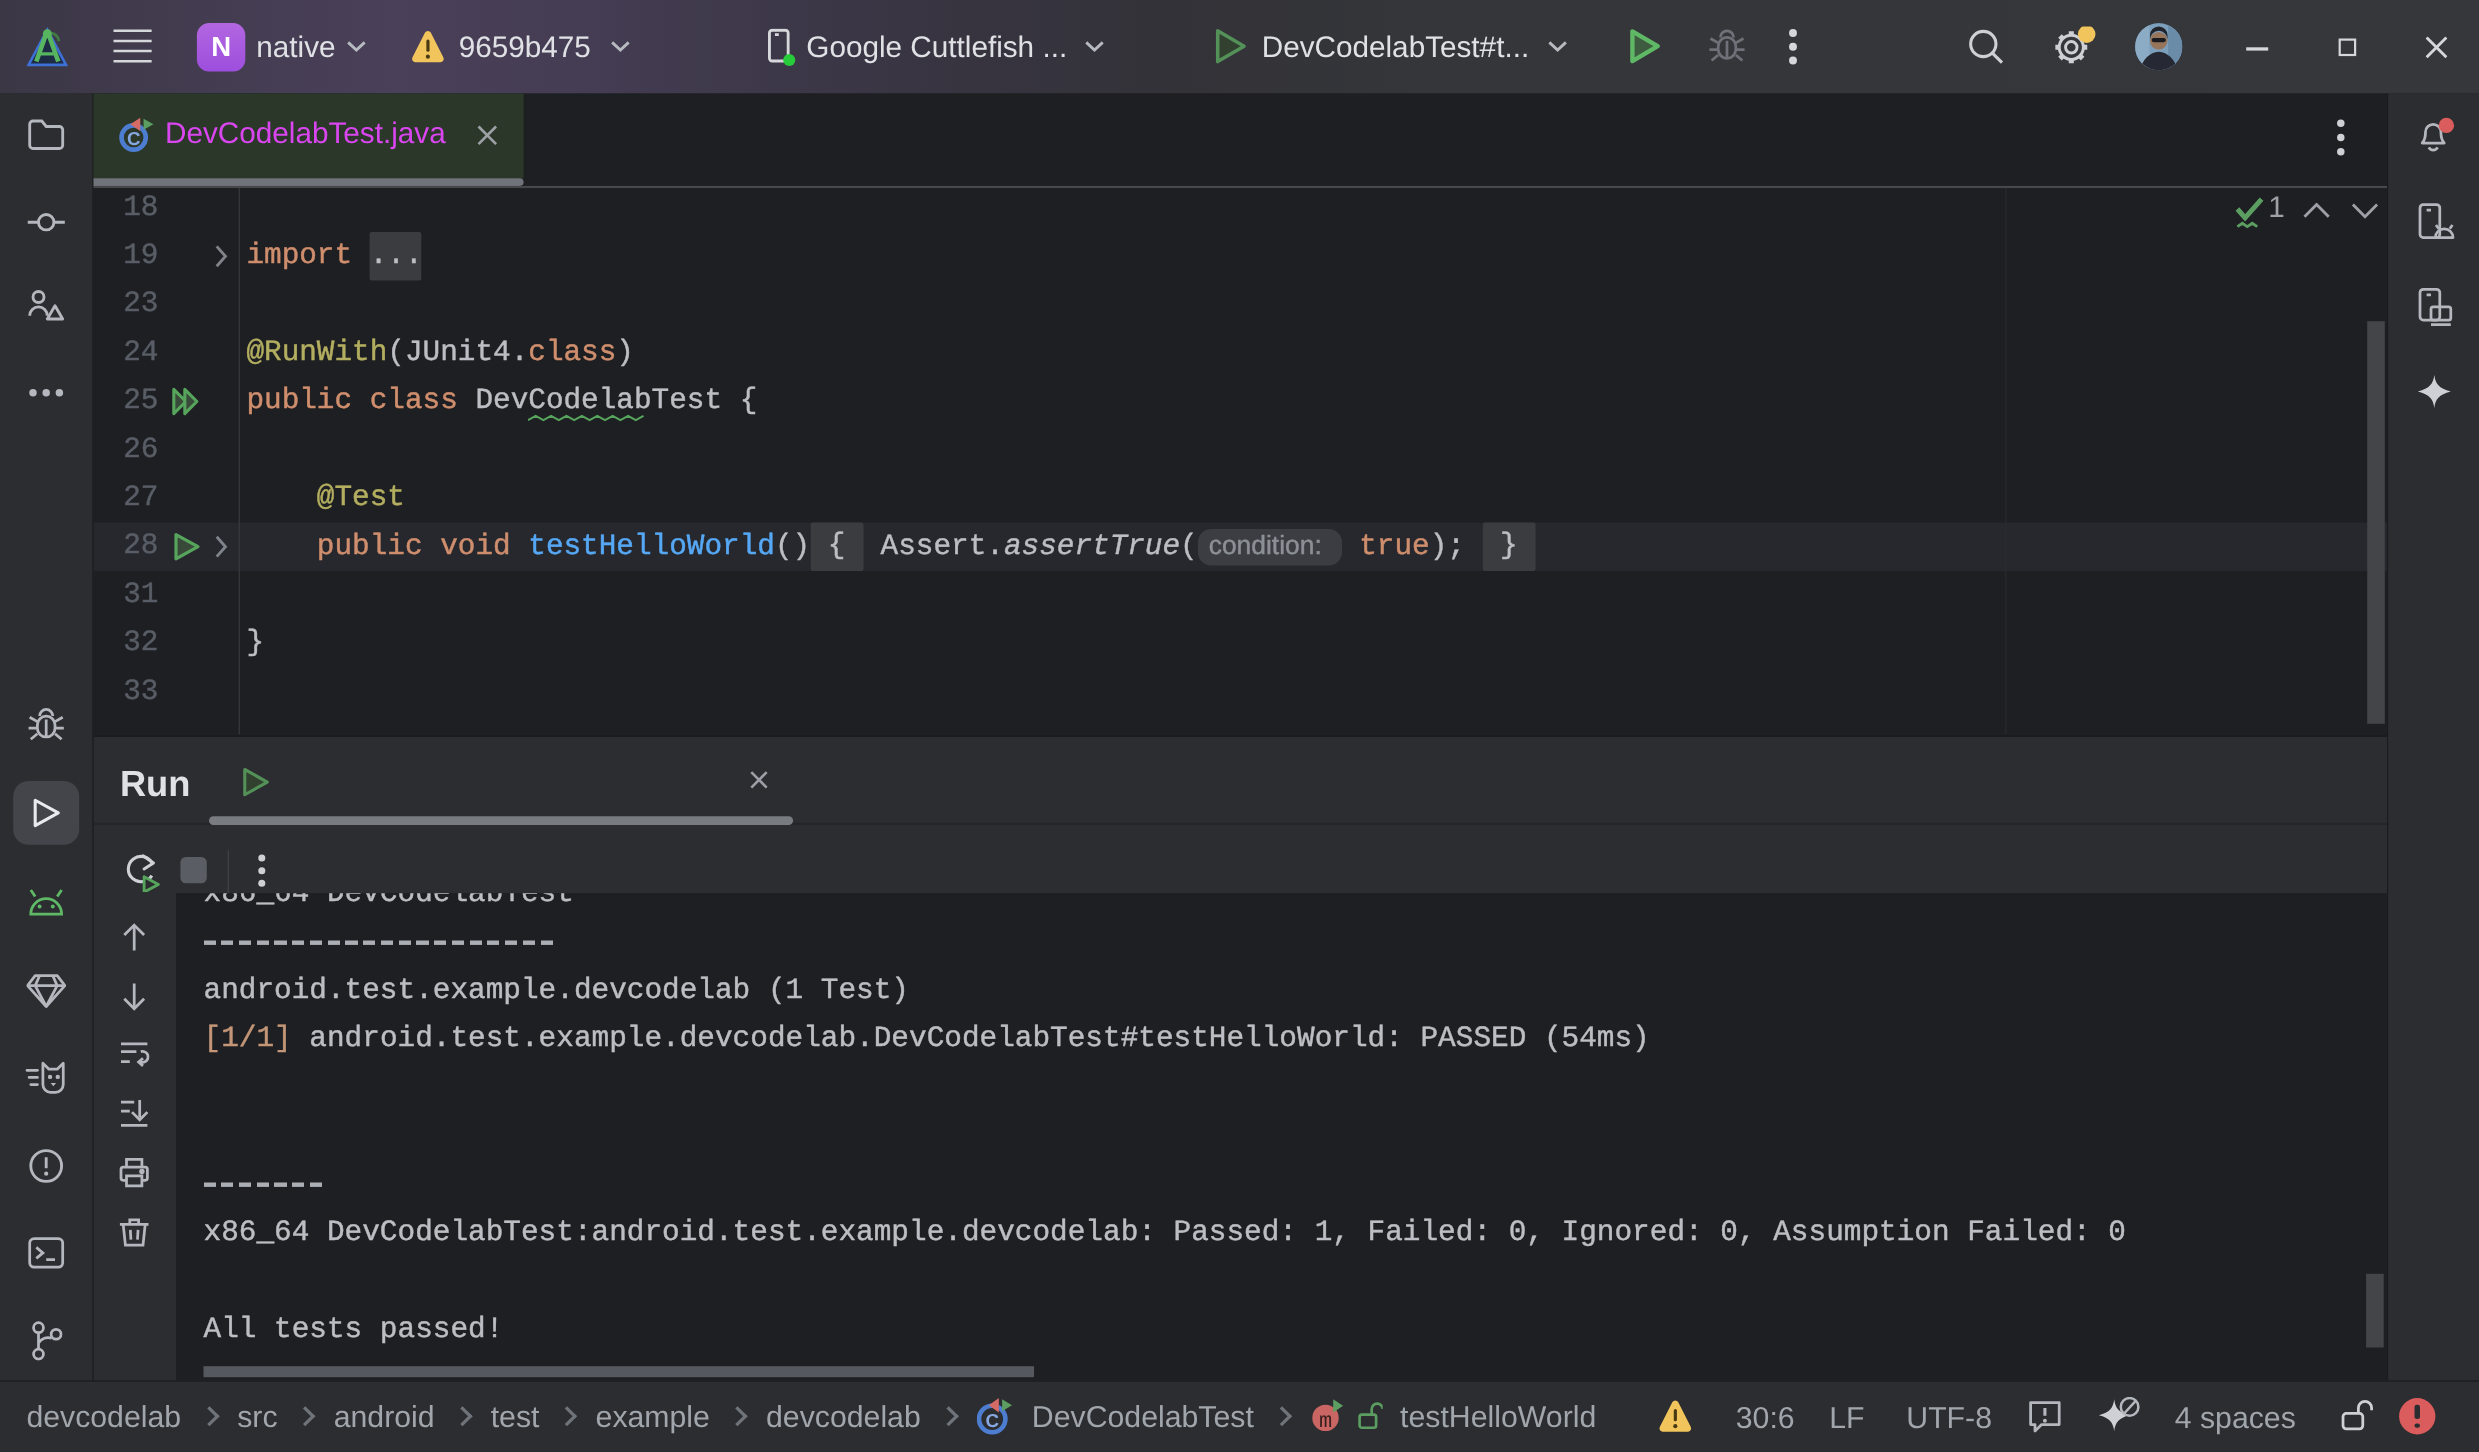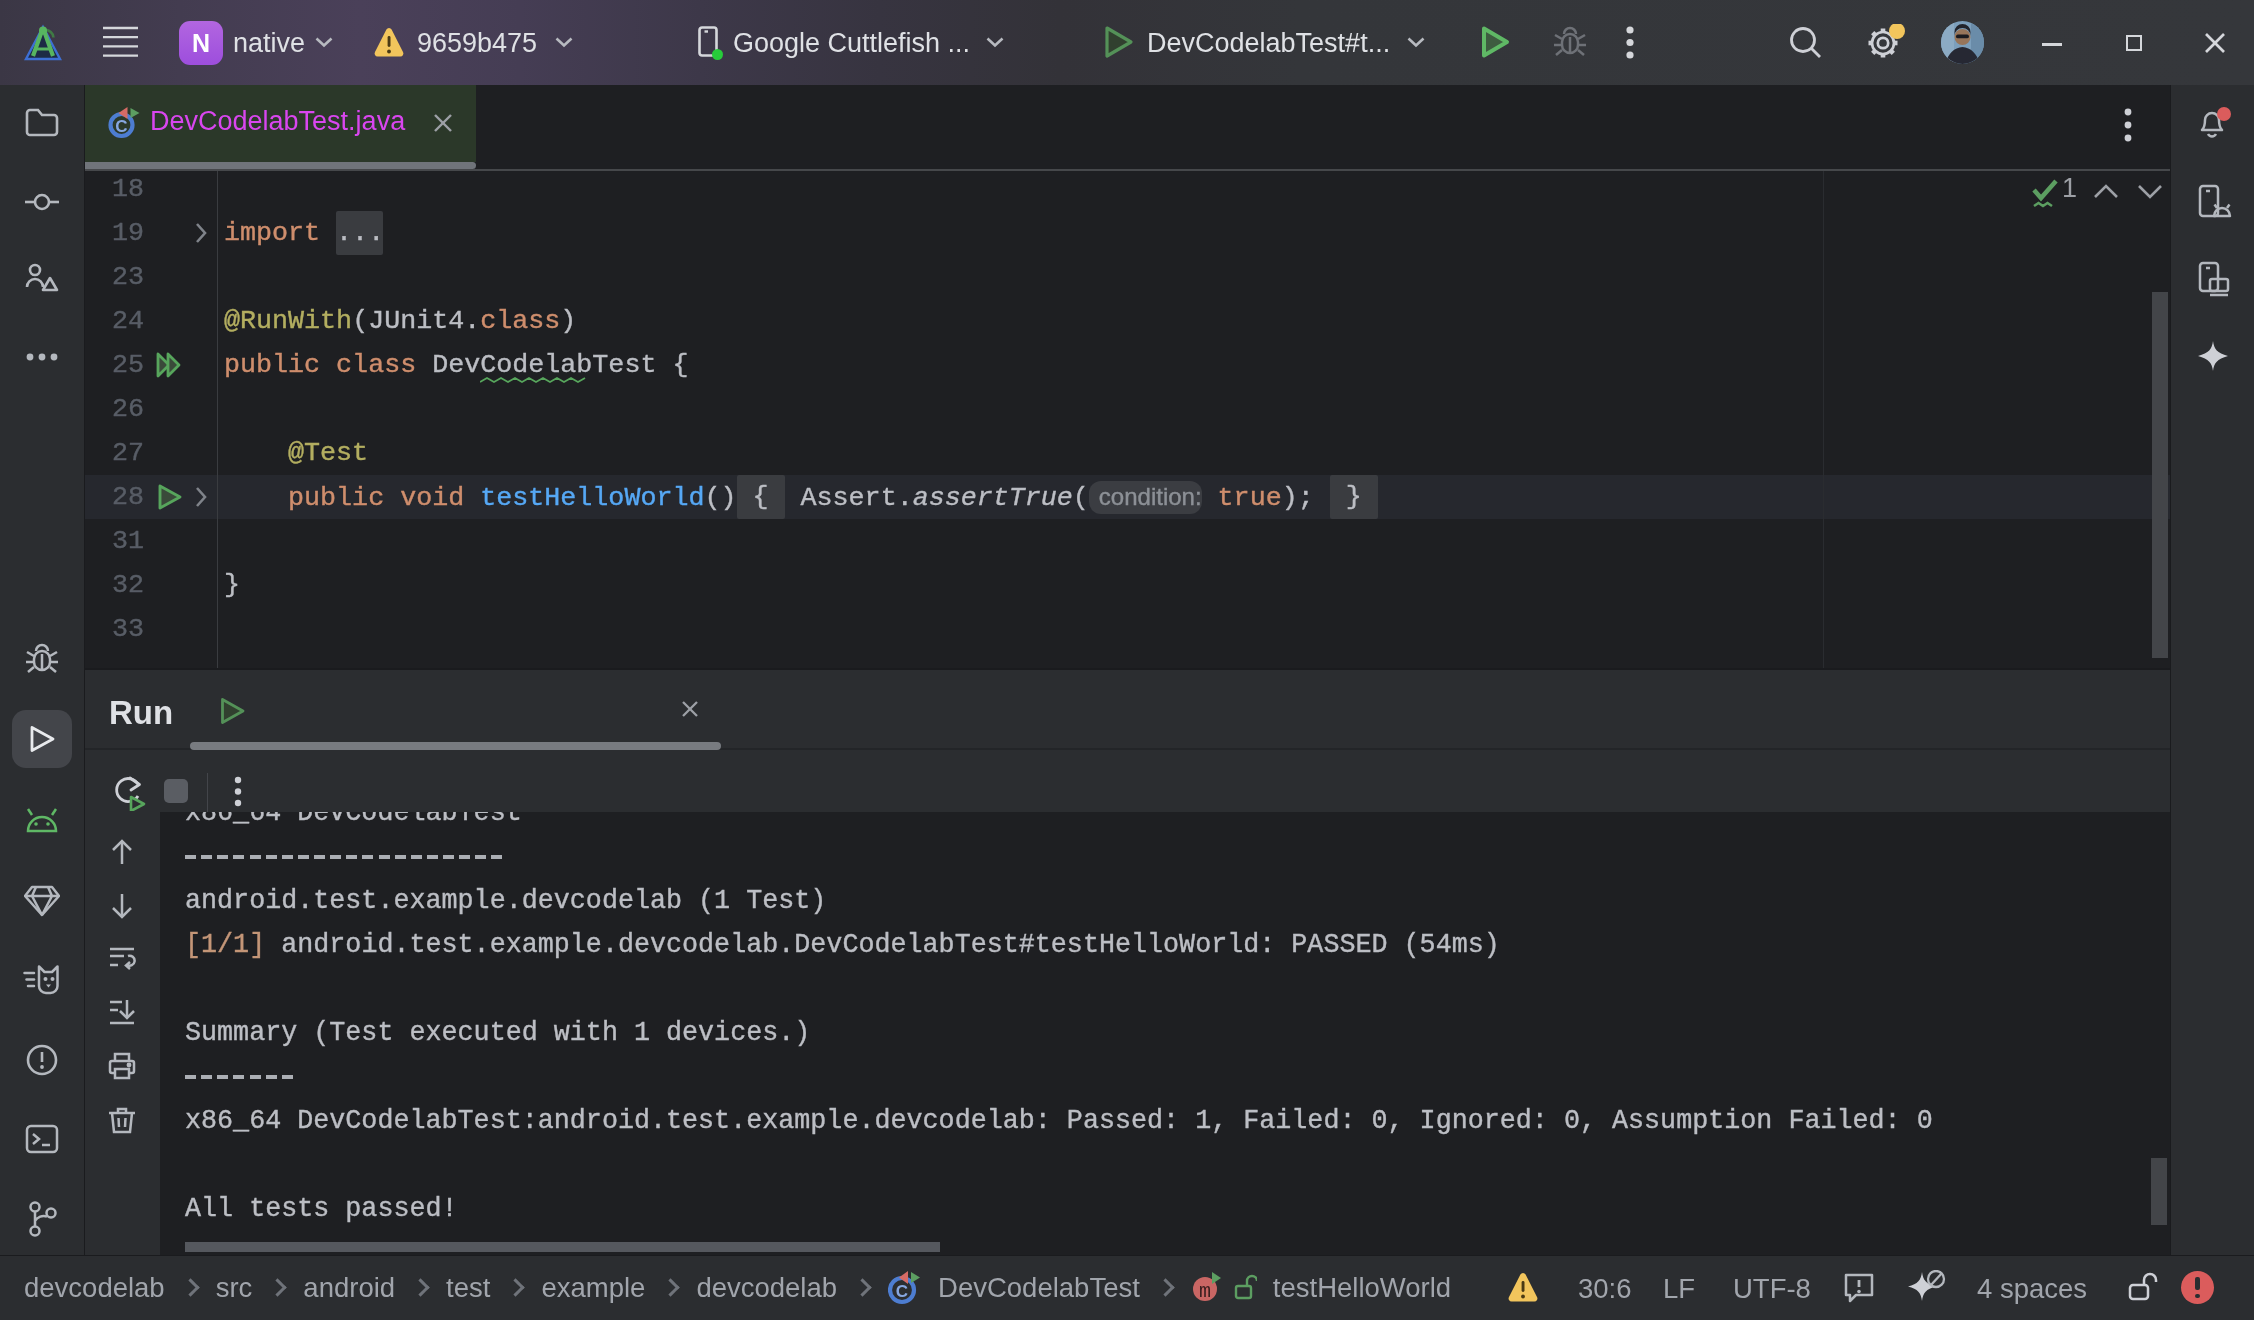--- a/index.html
+++ b/index.html
@@ -34,21 +34,21 @@
   
   #runpanel { left:85px; top:668px; width:2085px; height:587px; background:#2B2D30; }
   #console { position:absolute; left:75px; top:144px; width:2010px; height:443px; background:#1E1F22; overflow:hidden; }
   .conline { position:absolute; left:25px; height:44px; line-height:44px; font-size:26.72px; white-space:pre; font-family:"Liberation Mono",monospace; color:#BCBEC4; }
 
   
   #leftbar { left:0; top:85px; width:85px; height:1170px; background:#2B2D30; border-right:1px solid #1A1B1E; }
   #rightbar { left:2170px; top:85px; width:84px; height:1170px; background:#2B2D30; border-left:1px solid #1A1B1E; }
   #statusbar { left:0; top:1255px; width:2254px; height:65px; background:#2B2D30; font-size:27.5px; color:#A1A5AC;padding-left:33px; }
   .bsep { width:13px; height:13px; border-top:3px solid #6F737A; border-right:3px solid #6F737A; transform:rotate(45deg); margin:0 3px; }
-  #inlay { background:#3B3D42; color:#8C9096; font-family:"Liberation Sans",sans-serif; font-size:24px; border-radius:12px; padding:2px 0 4px 10px; }
+  #inlay { background:#3B3D42; color:#8C9096; font-family:"Liberation Sans",sans-serif; font-size:24px; border-radius:12px; padding:2px 18px 4px 10px; }
 </style>
 </head>
 <body>
 <div id="root">
   <div id="titlebar" class="abs">
 
     <svg class="abs" style="left:24px;top:24px;" width="38" height="38" viewBox="0 0 38 38">
       <polygon points="19,3 36,35 2,35" fill="#1d2b45" stroke="#3d6fd4" stroke-width="2.4"></polygon>
       <path d="M9 32 L17.5 8 L20.5 8 L29 32" fill="none" stroke="#57b560" stroke-width="4.2"></path>
       <path d="M13 25 h12" stroke="#57b560" stroke-width="3"></path>
@@ -326,21 +326,20 @@
           <path d="M10 7 V3 h8 v4"></path>
           <line x1="10.5" y1="12" x2="11" y2="21"></line>
           <line x1="17.5" y1="12" x2="17" y2="21"></line>
         </g>
       </svg>
     <div id="console">
       <div class="conline" style="top:-21px;">x86_64 DevCodelabTest</div>
       <div class="abs" style="left:25px;top:43px;width:318px;height:4px;background:repeating-linear-gradient(90deg,#ABAEB4 0px,#ABAEB4 11px,transparent 11px,transparent 16.13px);"></div>
       <div class="conline" style="top:67px;">android.test.example.devcodelab (1 Test)</div>
       <div class="conline" style="top:111px;"><span style="color:#C49678;font-family:Liberation Mono, monospace;">[1/1]</span> android.test.example.devcodelab.DevCodelabTest#testHelloWorld: PASSED (54ms)</div>
-      <div class="conline" style="top:199px;">Summary (Test executed with 1 devices.)</div>
       <div class="abs" style="left:25px;top:263px;width:108px;height:4px;background:repeating-linear-gradient(90deg,#ABAEB4 0px,#ABAEB4 11px,transparent 11px,transparent 16.13px);"></div>
       <div class="conline" style="top:287px;">x86_64 DevCodelabTest:android.test.example.devcodelab: Passed: 1, Failed: 0, Ignored: 0, Assumption Failed: 0</div>
       <div class="conline" style="top:375px;">All tests passed!</div>
       <div class="abs" style="left:25px;top:430px;width:755px;height:10px;background:#55585E;"></div>
       <div class="abs" style="left:1991px;top:346px;width:16px;height:67px;background:#434549;"></div>
     </div>
   </div>
   <div id="leftbar" class="abs">
     <svg class="abs" style="left:25px;top:20px;" width="34" height="34" viewBox="0 0 34 34">
         <path d="M2 8 a3 3 0 0 1 3 -3 h8 l4 5 h12 a3 3 0 0 1 3 3 v14 a3 3 0 0 1 -3 3 H5 a3 3 0 0 1 -3 -3 Z" fill="none" stroke="#B4B8BE" stroke-width="2.6"></path>

